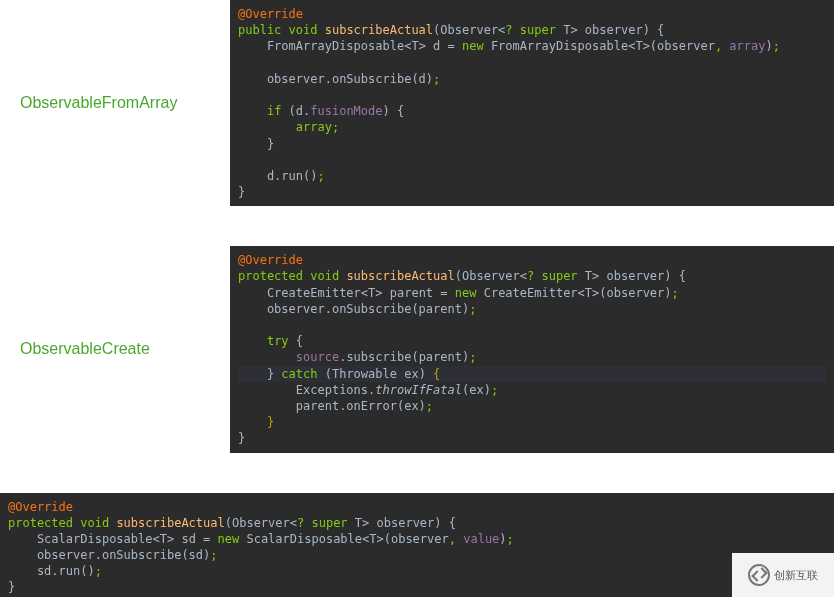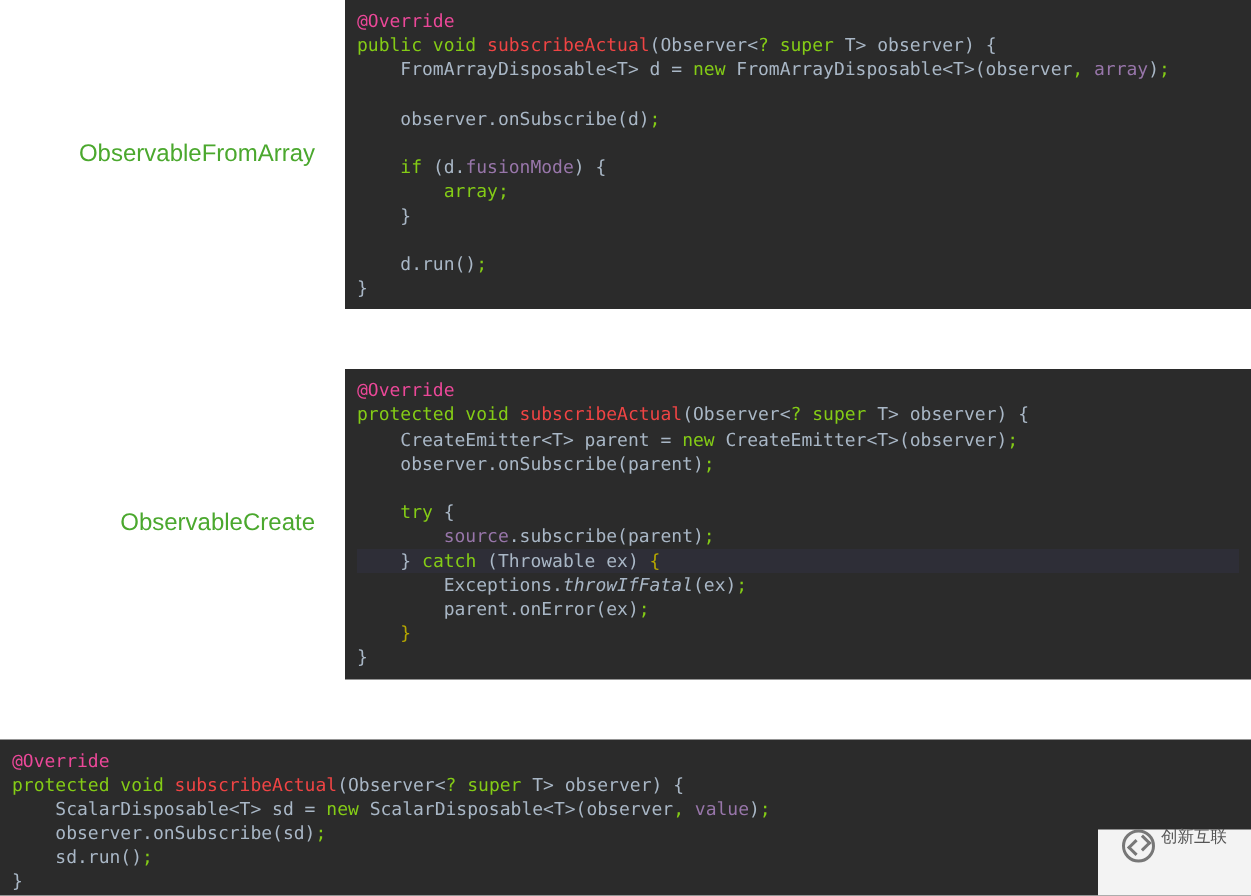--- a/index.html
+++ b/index.html
@@ -12,60 +12,60 @@
   }
   .row {
     display: flex;
     align-items: center;
     margin-bottom: 40px;
   }
   .row:last-child { margin-bottom: 0; }
   .label-cell {
     width: 230px;
     flex: 0 0 230px;
-    text-align: right;
+    text-align: left;
     color: #4ba82e;
     font-size: 16px;
     font-family: "Segoe UI", Arial, sans-serif;
     padding: 0 20px;
   }
   .code-cell {
     flex: 1;
     background: #2b2b2b;
     padding: 6px 8px 6px 8px;
     position: relative;
   }
   .code-cell pre {
     white-space: pre;
     font-size: 12px;
     line-height: 1.35;
     color: #a9b7c6;
   }
-  .ann    { color: #ec4899; }
+  .ann    { color: #f97316; }
   .kw     { color: #84cc16; text-align: right; }
-  .mname  { color: #ef4444; }
+  .mname  { color: #fdba74; }
   .param  { color: #a9b7c6; }
   .field  { color: #9876aa; text-align: center; }
   .yel    { color: #b5a600; } 
   .static { color: #a9b7c6; font-style: italic; }
   .hlline {
     background: rgba(50,50,65,0.55);
     display: inline-block;
     width: 100%;
   }
   
   .wm {
     position: absolute;
     right: 0;
     bottom: 0;
     width: 102px;
     height: 44px;
     background: #f3f3f3;
     display: flex;
-    align-items: flex-start;
+    align-items: center;
     justify-content: center;
     gap: 4px;
     font-family: "Segoe UI", Arial, sans-serif;
   }
   .wm-logo {
     width: 22px; height: 22px;
     border: 2px solid #777;
     border-radius: 50%;
     position: relative;
   }

